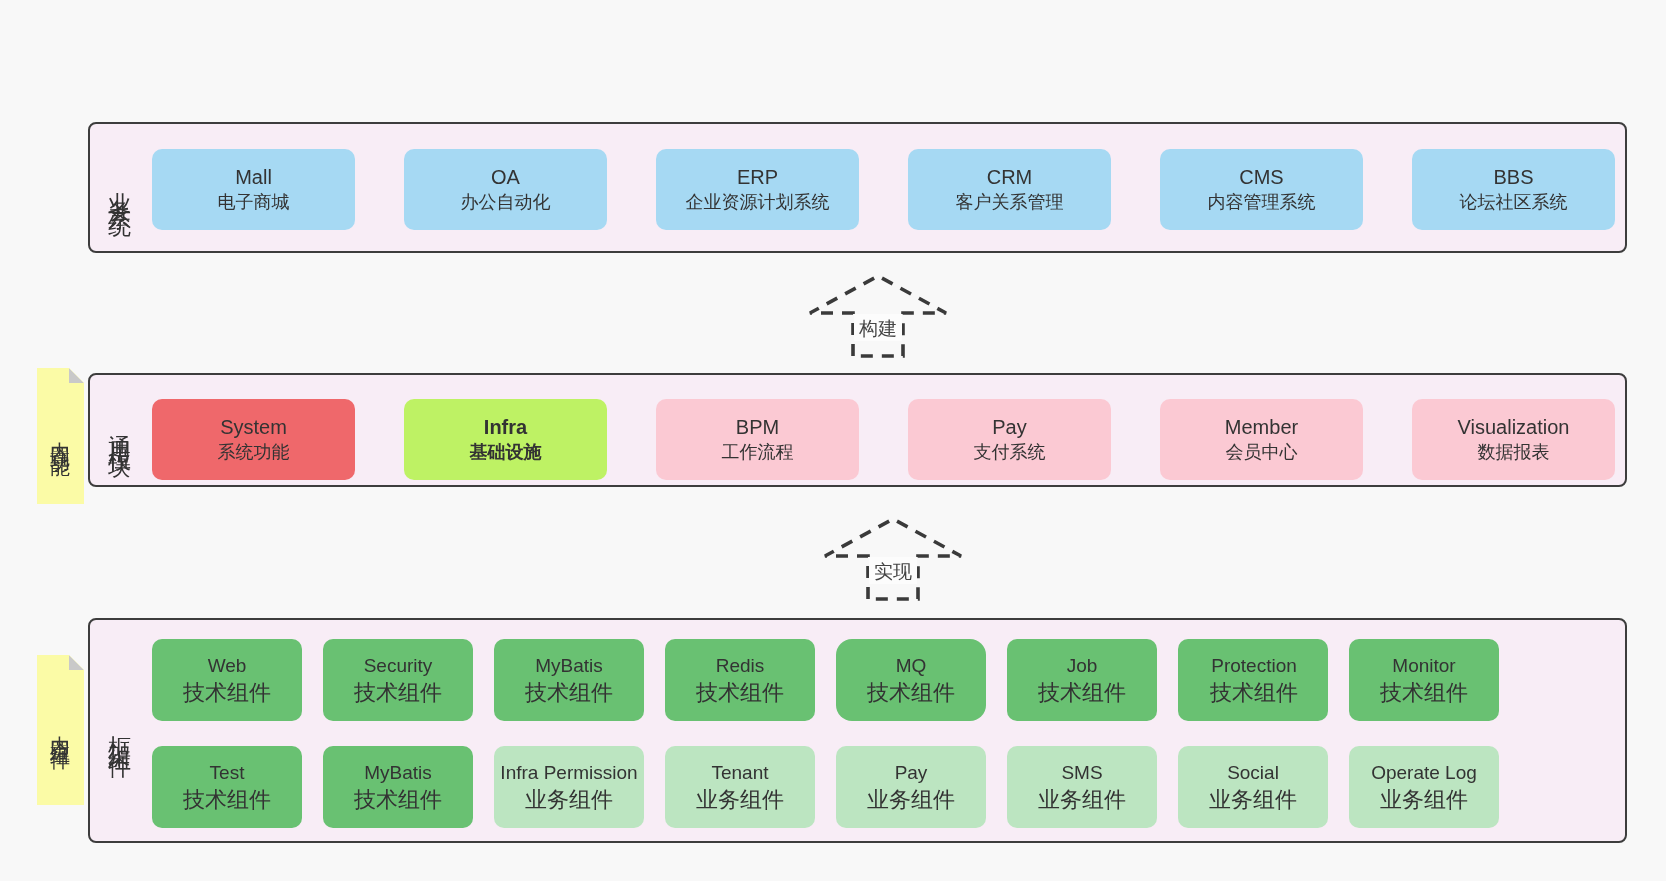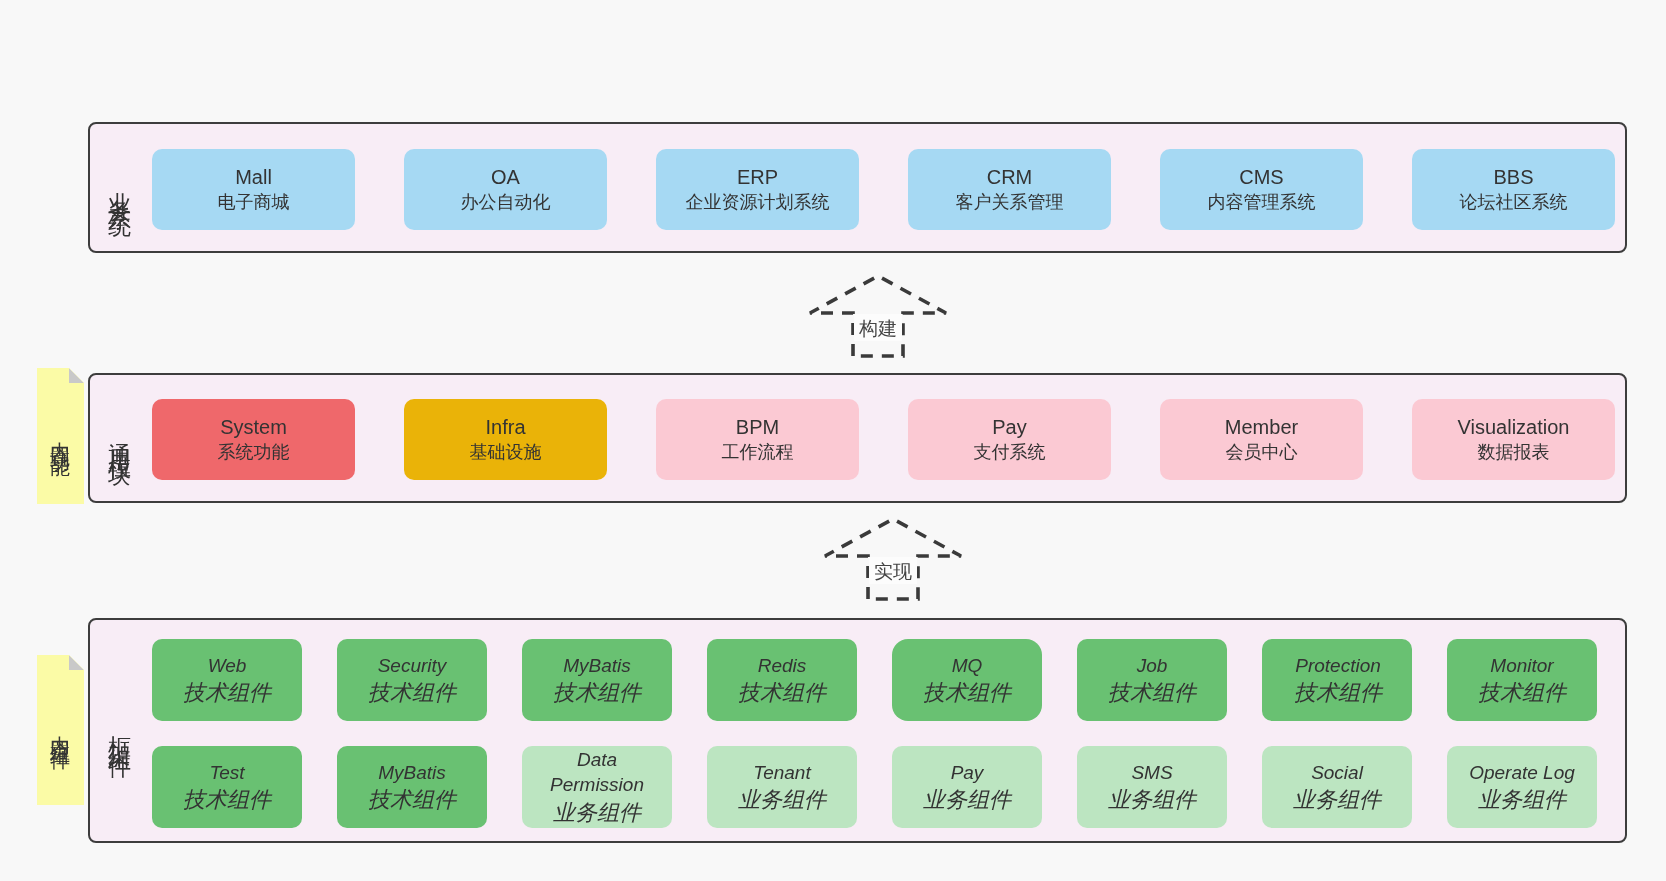--- a/index.html
+++ b/index.html
@@ -8,38 +8,38 @@
     background:#f8f8f8;
     font-family:"Liberation Sans","DejaVu Sans",sans-serif;
     color:#333;
   }
   
   .band {
     position:absolute; left:88px; width:1539px; box-sizing:border-box;
     background:#f8edf6; border:2px solid #15803d; border-radius:8px;
   }
   #band-business   { top:122px; height:131px; }
-  #band-modules    { top:373px; height:130px; }
+  #band-modules    { top:373px; height:114px; }
   #band-components { top:618px; height:225px; }
 
   .band-label {
     position:absolute; left:18px; top:50%; transform:translateY(-50%);
     writing-mode:vertical-rl; text-orientation:upright;
     font-size:23px; letter-spacing:7px; line-height:1; color:#333;
     white-space:nowrap;
   }
 
   .rows { position:absolute; left:62px; top:0; display:flex; flex-direction:column; }
   #band-business .rows   { top:25px; }
   #band-modules .rows    { top:24px; }
   #band-components .rows { top:19px; gap:25px; }
 
   .row { display:flex; }
   .band--wide .row { gap:49px; }
-  .band--grid .row { gap:35px;font-style:italic; }
+  .band--grid .row { gap:21px; }
 
   .box {
     border-radius:10px; box-sizing:border-box; padding:3px 6px;
     display:flex; flex-direction:column; align-items:center; justify-content:center;
     text-align:center; color:#333;
   }
   .band--wide .box { width:203px; height:81px; }
   .band--grid .box { width:150px; height:82px; }
   .box .en { font-size:20px; line-height:1.32; }
   .box .zh { font-size:18px; line-height:1.32; }
@@ -110,21 +110,21 @@
       </div>
     </div>
     <div class="band band--wide" id="band-modules" style="background: rgb(248, 237, 246); border-color: rgb(61, 61, 61);">
       <div class="band-label">通用模块</div>
       <div class="rows">
         <div class="row">
           <div class="box" style="background: rgb(239, 104, 107);">
             <div class="en">System</div>
             <div class="zh">系统功能</div>
           </div>
-          <div class="box" style="background: #eab308;">
+          <div class="box" style="background: #bef264; font-weight: bold;">
             <div class="en">Infra</div>
             <div class="zh">基础设施</div>
           </div>
           <div class="box" style="background: rgb(251, 201, 211);">
             <div class="en">BPM</div>
             <div class="zh">工作流程</div>
           </div>
           <div class="box" style="background: rgb(251, 201, 211);">
             <div class="en">Pay</div>
             <div class="zh">支付系统</div>
@@ -184,21 +184,21 @@
         <div class="row">
           <div class="box" style="background: rgb(105, 193, 114);">
             <div class="en">Test</div>
             <div class="zh">技术组件</div>
           </div>
           <div class="box" style="background: rgb(105, 193, 114);">
             <div class="en">MyBatis</div>
             <div class="zh">技术组件</div>
           </div>
           <div class="box" style="background: rgb(188, 229, 193);">
-            <div class="en">Data Permission</div>
+            <div class="en">Infra Permission</div>
             <div class="zh">业务组件</div>
           </div>
           <div class="box" style="background: rgb(188, 229, 193);">
             <div class="en">Tenant</div>
             <div class="zh">业务组件</div>
           </div>
           <div class="box" style="background: rgb(188, 229, 193);">
             <div class="en">Pay</div>
             <div class="zh">业务组件</div>
           </div>

